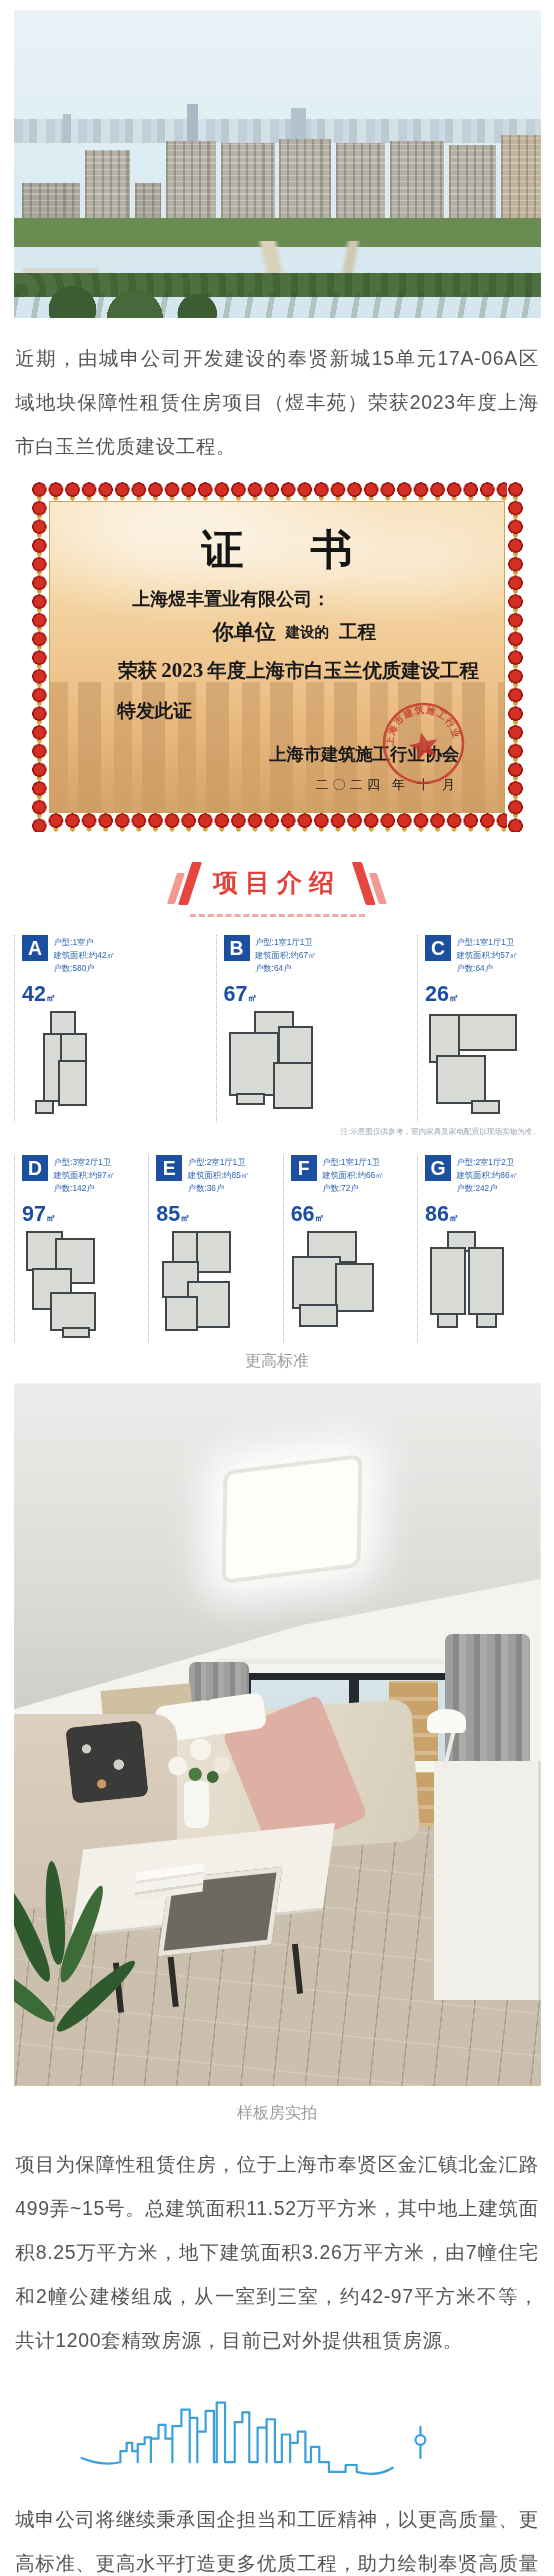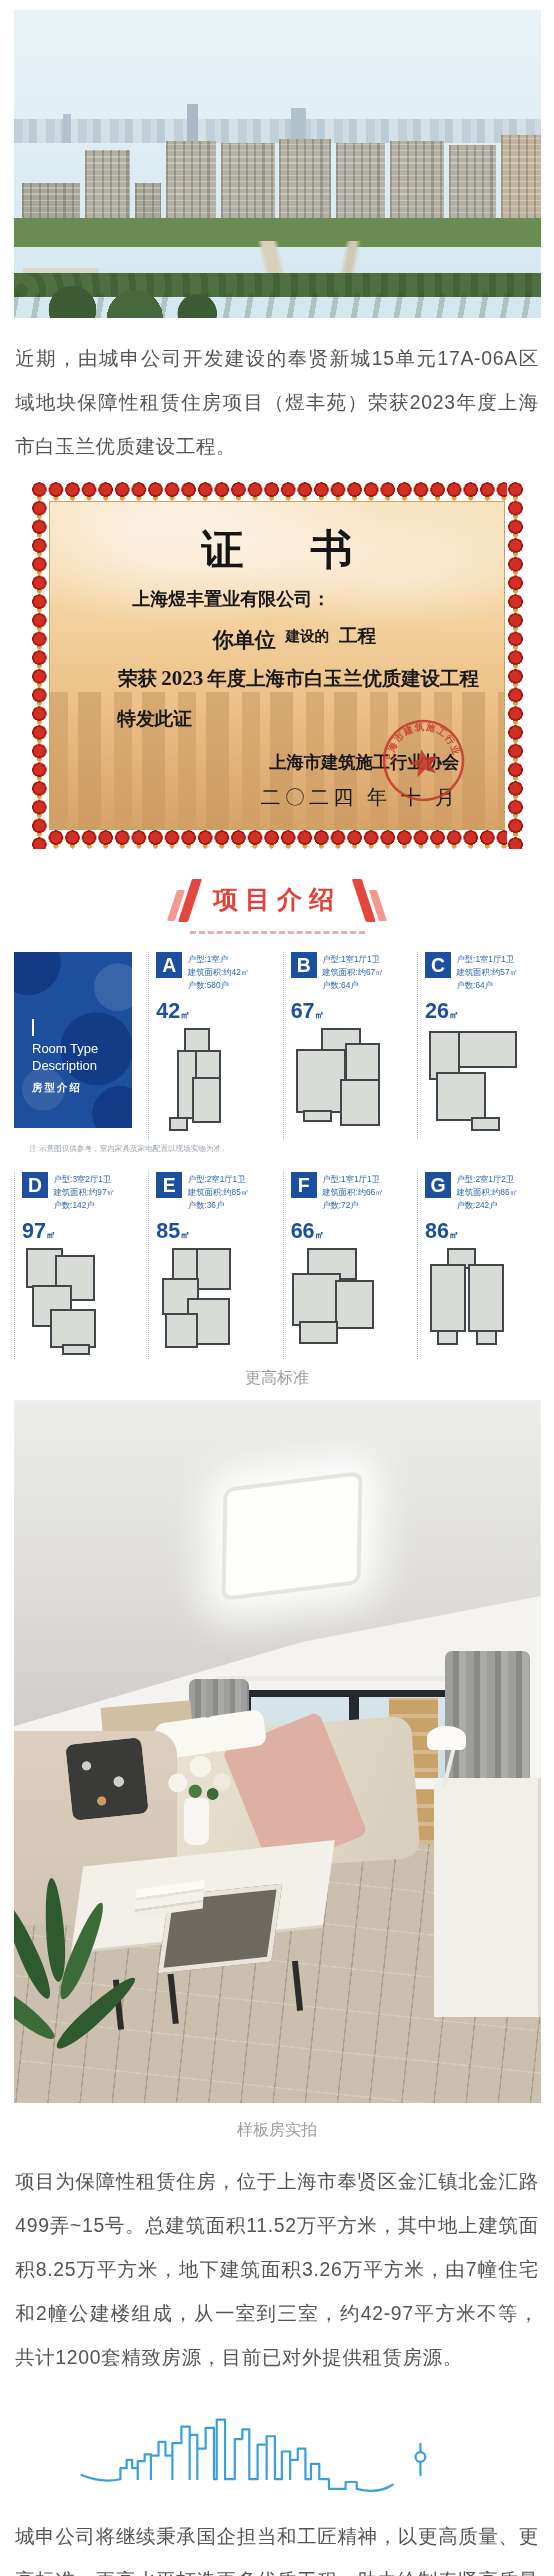--- a/index.html
+++ b/index.html
@@ -55,30 +55,30 @@
       background:radial-gradient(ellipse at 30% 20%,rgba(255,255,255,.55) 0 12%,transparent 45%),
                  radial-gradient(ellipse at 75% 35%,rgba(255,255,255,.4) 0 10%,transparent 40%);}
   .cert-inner::after{content:"";position:absolute;left:0;right:0;bottom:0;height:42%;opacity:.2;
       background:repeating-linear-gradient(90deg,#8a5a28 0 18px,transparent 18px 28px,#7c4f22 28px 51px,transparent 51px 64px),
                  linear-gradient(0deg,rgba(90,55,20,.55),transparent 85%);}
   .cert-content{position:relative;z-index:2;}
   .cert-title{font-family:"Liberation Serif","DejaVu Serif",serif;font-weight:bold;color:#151515;
       font-size:42px;text-align:center;letter-spacing:1.6em;text-indent:1.6em;margin:5.5px 0 9.7px;}
   .cert-recipient{font-size:18px;font-weight:bold;color:#181818;margin:4.2px 0 7px 61px;}
   .cert-projrow{display:flex;align-items:center;justify-content:center;gap:9.7px;margin:2.8px 7px 4.2px 42px;color:#181818;}
-  .cert-you{font-size:21px;font-weight:bold;margin-top:8px;}
+  .cert-you{font-size:21px;font-weight:bold;}
   .cert-built{font-size:14.6px;font-weight:bold;}
   .cert-proj{font-size:13px;font-weight:bold;text-align:center;line-height:1.75;}
   .cert-gc{font-size:18.7px;font-weight:bold;}
   .cert-award{font-size:19.4px;font-weight:bold;color:#181818;margin:11px 0 2.8px 43px;text-align:center;}
   .cert-award .year{font-family:"Liberation Serif","DejaVu Serif",serif;font-size:21px;padding:0 4.2px;}
   .cert-issue{font-size:18.7px;font-weight:bold;color:#181818;margin:14px 0 2.8px 46px;}
   .cert-sign{text-align:right;margin:18px 23.6px 0 0;color:#181818;}
   .cert-issuer{font-size:17.3px;font-weight:bold;}
-  .cert-date{font-size:20px;letter-spacing:4.2px;margin-top:9.7px;}
+  .cert-date{font-size:13px;letter-spacing:4.2px;margin-top:9.7px;}
   .cert-seal{position:absolute;right:36px;bottom:23.6px;z-index:3;transform:rotate(-12deg);opacity:.88;}
   
   .sec-head{display:flex;align-items:center;justify-content:center;gap:18px;margin:29px 0 4.2px;}
   .sec-title{color:#e3403a;font-size:25px;font-weight:bold;letter-spacing:7px;}
   .bars{display:flex;align-items:flex-end;gap:5.5px;height:44px;}
   .bars span{display:inline-block;transform:skewX(-18deg);border-radius:1.4px;}
   .bars .b1{width:7.6px;height:30.5px;background:#f29a92;margin-bottom:1.4px;}
   .bars .b2{width:9.7px;height:43px;background:#e64540;}
   .bars.flip{transform:scaleX(-1);}
   .sec-dash{width:175px;border-top:3.5px dashed #f2aba4;margin:9.7px auto 0;}
@@ -117,21 +117,21 @@
   .fp-cover{width:118px;height:176px;background:#1d4f9e;position:relative;overflow:hidden;color:#fff;}
   .fp-cover::before{content:"";position:absolute;inset:0;
       background:radial-gradient(circle at 12% 6%,rgba(10,40,110,.55) 0 32px,transparent 33px),
                  radial-gradient(circle at 88% 20%,rgba(255,255,255,.12) 0 23.6px,transparent 24px),
                  radial-gradient(circle at 70% 55%,rgba(10,40,110,.5) 0 36px,transparent 37px),
                  radial-gradient(circle at 25% 78%,rgba(255,255,255,.1) 0 21px,transparent 21.5px),
                  radial-gradient(circle at 90% 92%,rgba(10,40,110,.5) 0 28px,transparent 28px);}
   .fp-cover .bar{position:absolute;left:18px;top:67px;width:2.1px;height:16.6px;background:#fff;}
   .fp-cover .t{position:absolute;left:18px;top:89px;line-height:1.25;font-size:13px;}
   .fp-cover .cn{margin-top:7px;font-size:10.4px;font-weight:bold;letter-spacing:2.1px;}
-  .fp-note{color:#9aa3ad;font-size:7.6px;margin:5.5px 0 18px 15.2px;}
+  .fp-note{color:#9aa3ad;font-size:7.6px;margin:5.5px 0 18px 15.2px;text-align:right;}
   
   .room{position:relative;width:527px;height:703px;margin:11px auto 0;background:#f4f3f0;overflow:hidden;}
   .room .ceiling{position:absolute;left:0;top:0;width:100%;height:326px;
       background:linear-gradient(180deg,#ececea 0%,#dddcd9 60%,#cfcecb 100%);
       clip-path:polygon(0 0,100% 0,100% 60%,55% 74%,0 100%);}
   .room .led{position:absolute;left:208px;top:80px;width:132px;height:104px;background:#fdfdfa;
       border:4.9px solid #e6e4df;border-radius:11px;transform:rotate(-7deg) skewX(-8deg);
       box-shadow:0 0 38px 19.4px rgba(255,255,255,.95);}
   .room .rod{position:absolute;left:202px;top:276px;width:313px;height:4.2px;background:#eceae5;border-radius:2.1px;}
   .room .door{position:absolute;left:230px;top:290px;width:220px;height:331px;background:#25282c;}
@@ -272,30 +272,20 @@
     <span class="sec-title">项目介绍</span>
     <span class="bars flip">
         <span class="b1"></span>
         <span class="b2"></span>
       </span>
   </div>
   <div class="sec-dash"></div>
 
   <figure class="fp" style="margin:0">
     <div class="fp-row">
-      <div class="fp-col">
-        <div class="fp-cover">
-          <div class="bar"></div>
-          <div class="t">
-            <div>Room Type</div>
-            <div>Description</div>
-            <div class="cn">房型介绍</div>
-          </div>
-        </div>
-      </div>
       <div class="fp-col unit">
         <div class="unit-head">
             <div class="badge">A</div>
           <div class="unit-meta">
               <div>户型:1室户</div>
               <div>建筑面积:约42㎡</div>
               <div>户数:580户</div>
             </div>
           </div>
         <div class="unit-size"><span>42</span><i>㎡</i></div>

